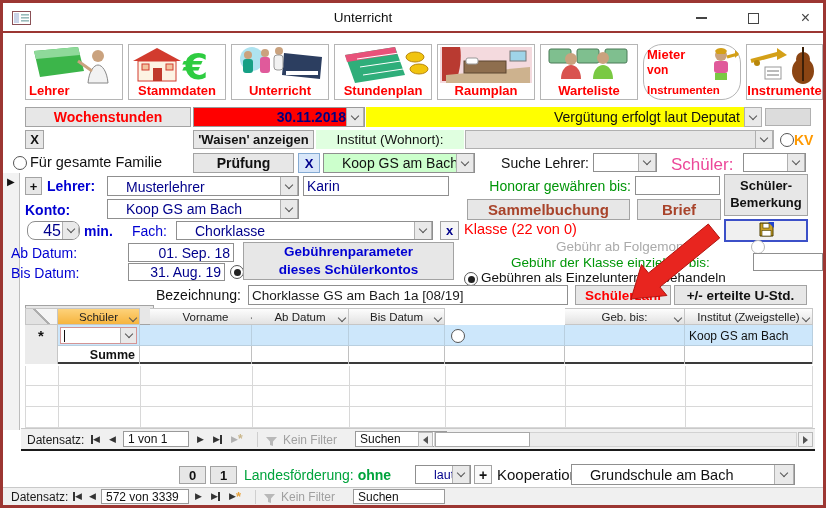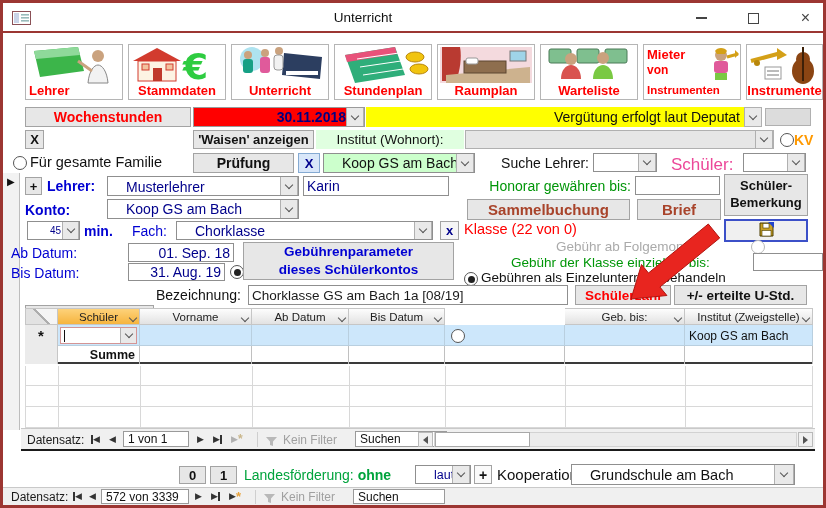--- a/index.html
+++ b/index.html
@@ -127,21 +127,21 @@
           <rect x="8" y="4" width="22" height="14" rx="2" fill="#7fbf8f" stroke="#4a7a57"></rect>
           <rect x="36" y="4" width="22" height="14" rx="2" fill="#7fbf8f" stroke="#4a7a57"></rect>
           <rect x="64" y="4" width="22" height="14" rx="2" fill="#7fbf8f" stroke="#4a7a57"></rect>
           <circle cx="30" cy="14" r="6" fill="#caa27e"></circle>
           <path d="M20 34c0-9 5-14 10-14s10 5 10 14z" fill="#d9534f"></path>
           <circle cx="62" cy="13" r="6" fill="#caa27e"></circle>
           <path d="M52 34c0-9 5-14 10-14s10 5 10 14z" fill="#7ac943"></path>
         </svg></span>
     <span class="tb-lbl">Warteliste</span>
   </div>
-  <div class="tb-btn" style="left:640px;width:98px;">
+  <div class="tb-btn" style="left:640px;width:98px;border-radius:19px;">
     <span class="lbl" style="left:3px;top:2px;font-size:13px;font-weight:bold;color:#ff0000;">Mieter</span>
     <span class="lbl" style="left:3px;top:18px;font-size:12px;font-weight:bold;color:#ff0000;">von</span>
     <span class="lbl" style="left:3px;top:39px;font-size:11.5px;font-weight:bold;color:#ff0000;">Instrumenten</span>
     <span class="abs" style="right:1px;top:2px;"><svg width="34" height="36" viewBox="0 0 34 36">
           <circle cx="16" cy="8" r="6" fill="#caa27e"></circle>
           <path d="M10 4c2-4 10-4 12 0l-2 3H12z" fill="#d4a017"></path>
           <rect x="9" y="14" width="14" height="12" rx="3" fill="#e05a9b"></rect>
           <rect x="10" y="26" width="12" height="7" fill="#7ac943"></rect>
           <line x1="22" y1="10" x2="33" y2="7" stroke="#d4a017" stroke-width="3"></line>
           <polygon points="30,3 34,7 30,11" fill="#d4a017"></polygon>
@@ -237,21 +237,21 @@
     <span>Koop GS am Bach</span>
     <span class="cmb-arrow"></span>
   </div>
   <div class="btn" style="left:464px;top:196px;width:163px;height:21px;font-size:15px;font-weight:bold;color:#a8432a;">
       <span>Sammelbuchung</span>
     </div>
   <div class="btn" style="left:634px;top:196px;width:84px;height:21px;font-size:15px;font-weight:bold;color:#a8432a;">
       <span>Brief</span>
     </div>
 
-  <div class="field combo" style="left:24px;top:218px;width:53px;height:19px;justify-content:flex-end;font-size:10px;">
+  <div class="field combo" style="left:24px;top:218px;width:53px;height:19px;justify-content:flex-end;font-size:16px;border-radius:8px;">
     <span>45</span>
     <span class="cmb-arrow" style="width:15px;"></span>
   </div>
   <span class="lbl blue-b" style="left:81px;top:220px;font-size:14px;">min.</span>
   <span class="lbl blue" style="left:129px;top:220px;font-size:14px;">Fach:</span>
   <div class="field combo" style="left:173px;top:218px;width:257px;height:19px;font-size:14px;">
     <span>Chorklasse</span>
     <span class="cmb-arrow"></span>
   </div>
   <div class="btn" style="left:437px;top:218px;width:19px;height:19px;background:#f5f5f5;color:#00008b;font-weight:bold;">
@@ -301,21 +301,21 @@
       <span>+/- erteilte U-Std.</span>
     </div>
 
   <div id="table">
 
     <div class="th" style="left:0;width:33px;border-left:1px solid #c6c6c6;background:linear-gradient(45deg,#e2e2e2 46%,#adadad 46%,#adadad 54%,#f5f5f5 54%);"></div>
     <div class="th" style="left:33px;width:82px;background:linear-gradient(#fdd27a,#f6b43e);">
         <span>Schüler</span>
         <span class="hdr-arr"></span>
       </div>
-    <div class="th" style="left:115px;width:112px;">
+    <div class="th" style="left:125px;width:112px;">
         <span>Vorname</span>
         <span class="hdr-arr"></span>
       </div>
     <div class="th" style="left:227px;width:97px;">
         <span>Ab Datum</span>
         <span class="hdr-arr"></span>
       </div>
     <div class="th" style="left:324px;width:96px;">
         <span>Bis Datum</span>
         <span class="hdr-arr"></span>

